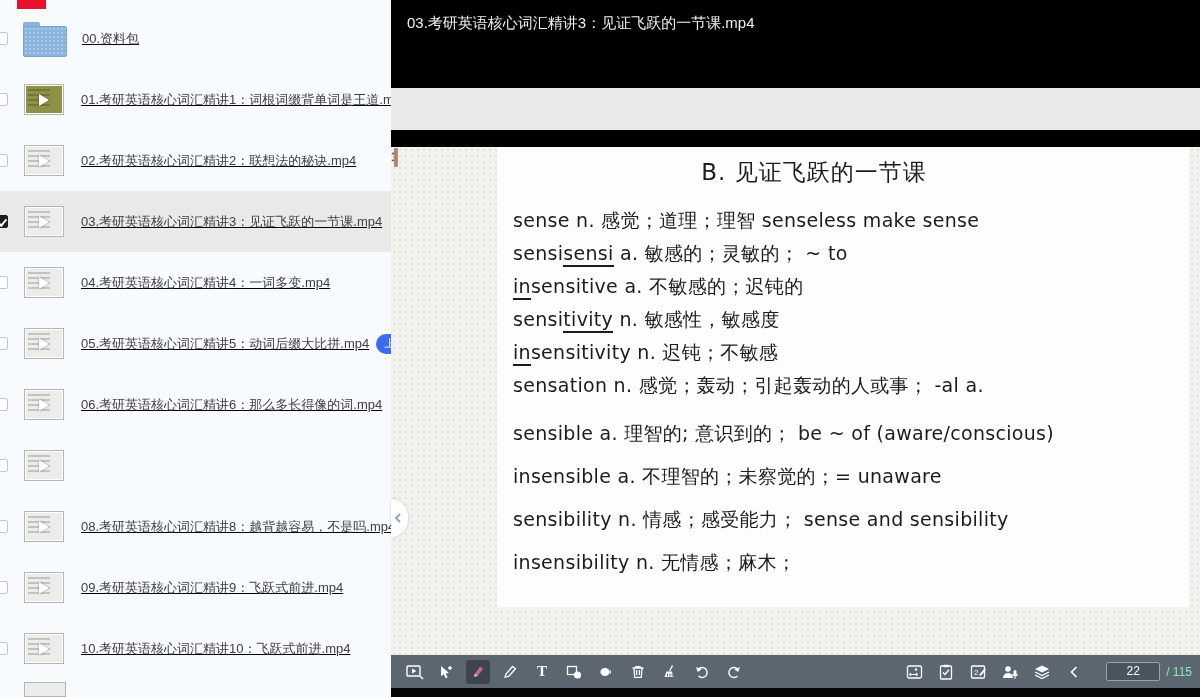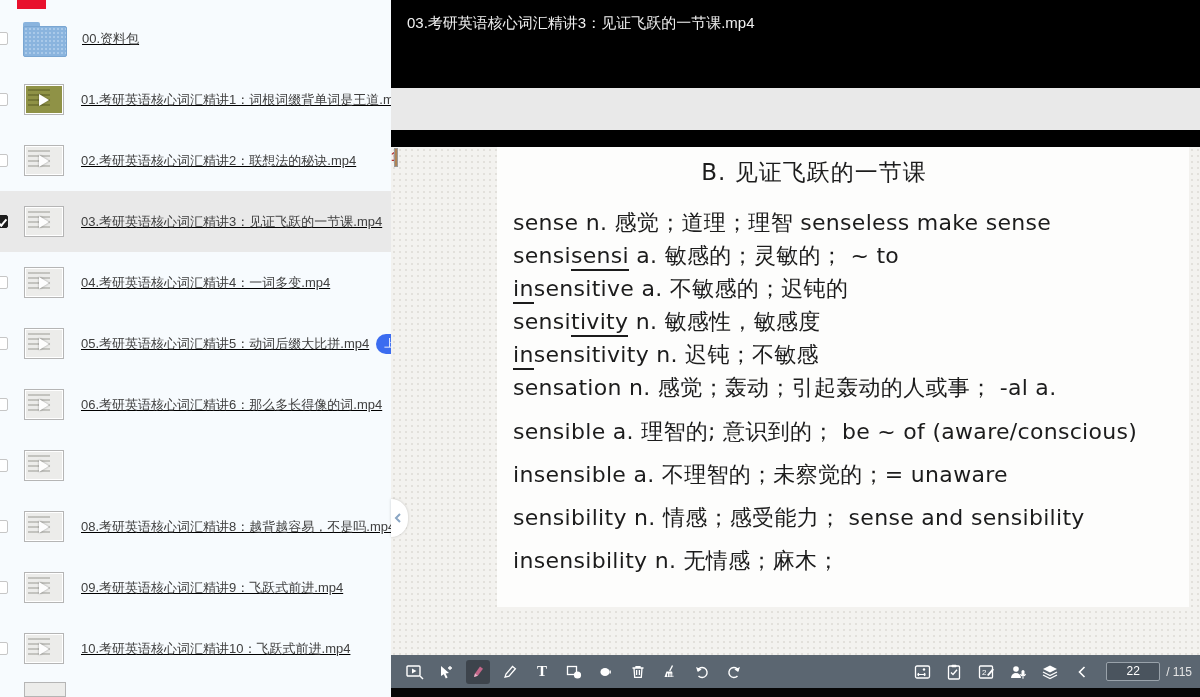--- a/index.html
+++ b/index.html
@@ -44,39 +44,39 @@
   .tab.active { background:#c2410c; }
   .tab.active .x { color:#f2f2f2; }
 
   .board-wrap { position:absolute; left:0; top:147px; width:809px; height:508px;
       background-color:#f3f2ef; background-image:radial-gradient(#e2e0db 1px, transparent 1px); background-size:6px 6px; }
   .page-marker { position:absolute; left:0; top:3px; color:#b03030; font-size:12px; font-weight:bold; }
   .mini-scroll { position:absolute; left:3px; top:1px; width:4px; height:19px; background:#b08455; border:1px solid #9a9a9a; }
   .page { position:absolute; left:106px; top:0; width:692px; height:460px; background:#fdfdfc; }
   .wb { padding:6px 14px 0 16px; color:#1c1c1c; font-family:"DejaVu Sans",sans-serif; }
   .wb-title { text-align:center; font-size:23px; letter-spacing:1px; margin:4px 60px 20px 0; font-weight:500; }
-  .wb-line { font-size:22px; letter-spacing:.3px; height:33px; white-space:nowrap; }
+  .wb-line { font-size:19px; letter-spacing:.3px; height:33px; white-space:nowrap; }
   .wb-line.sp { height:43px; display:flex; align-items:flex-end; padding-bottom:2px; }
   .wb-line .u { border-bottom:2px solid #1c1c1c; padding-bottom:1px; }
 
   .collapse-btn { position:absolute; left:0; top:352px; width:17px; height:38px; background:#fff;
       border-radius:0 19px 19px 0; box-shadow:0 0 3px rgba(0,0,0,.18); display:flex; align-items:center; cursor:pointer; }
   .collapse-btn svg { margin-left:1px; }
 
   
   .toolbar { position:absolute; left:0; top:655px; width:809px; height:33px; background:#5b6671; display:flex; align-items:center; }
   .tb-left { display:flex; align-items:center; gap:8px; margin-left:11px; }
   .tb-right { display:flex; align-items:center; gap:8px; margin-left:auto; margin-right:8px; }
   .tb-btn { width:24px; height:24px; display:flex; align-items:center; justify-content:center; cursor:pointer; border-radius:3px; }
   .tb-btn.active { background:#3d444c; }
   .tb-btn svg { display:block; }
   .tb-text-t { color:#fff; font-size:15px; font-weight:bold; font-family:"Liberation Serif","DejaVu Serif",serif; }
-  .page-nav { display:flex; align-items:center; gap:6px; margin-left:4px; }
+  .page-nav { display:flex; align-items:center; gap:6px; margin-left:12px; }
   .page-input { width:54px; height:19px; background:#4a545e; border:1px solid #99a2aa; color:#fff; font-size:12px; text-align:center; line-height:17px; border-radius:2px; }
-  .page-total { color:#e5e5e5; font-size:12px; white-space:nowrap; }
+  .page-total { color:#86efac; font-size:12px; white-space:nowrap; }
   .bottom-strip { position:absolute; left:0; top:688px; width:809px; height:9px; background:#060606; }
 </style>
 </head>
 <body>
 
 <div class="app">
 
   <div class="sidebar">
     <div class="red-artifact"></div>
     <div class="file-list">

